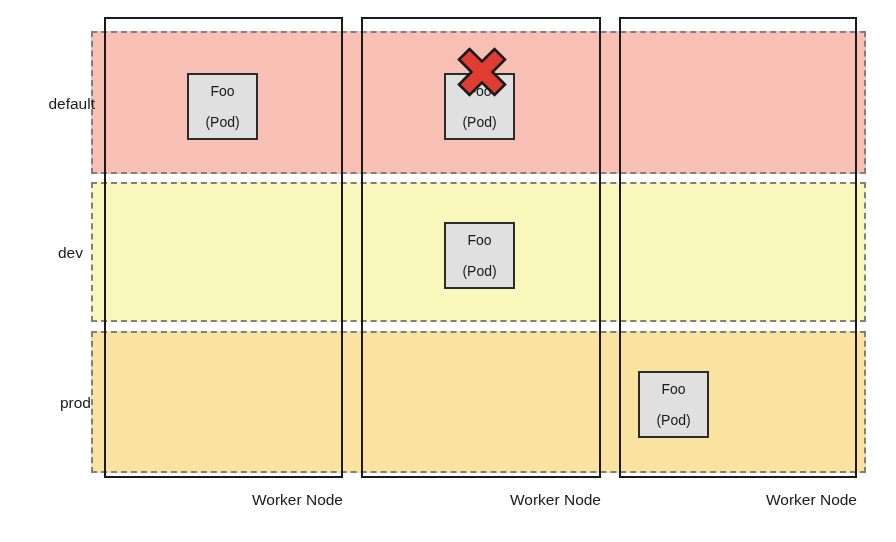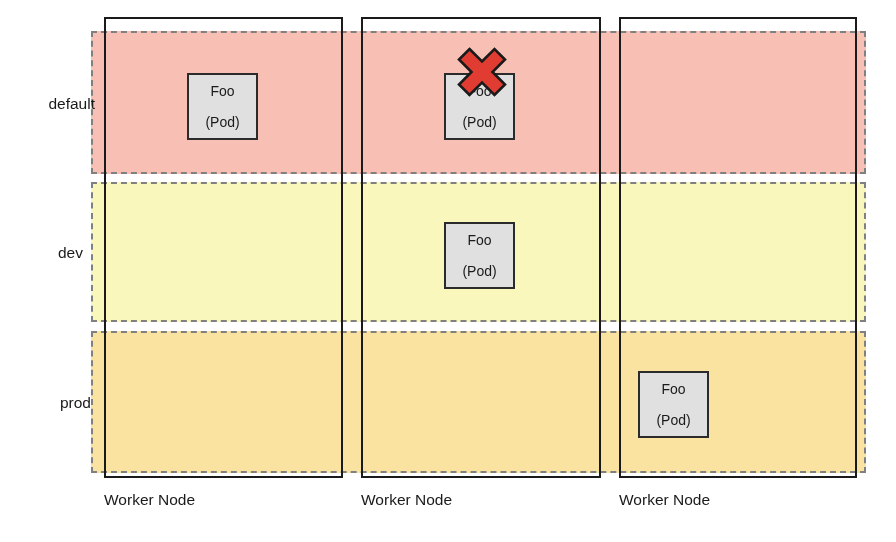--- a/index.html
+++ b/index.html
@@ -39,21 +39,21 @@
   
   .node-box {
     position: absolute;
     box-sizing: border-box;
     border: 2.5px solid #1a1a1a;
     background: transparent;
     z-index: 3;
   }
   .node-label {
     position: absolute;
-    text-align: left;
+    text-align: right;
     font-size: 15.5px;
     line-height: 1;
     color: #1a1a1a;
     white-space: nowrap;
     z-index: 5;
   }
 
   
   .pod {
     position: absolute;

